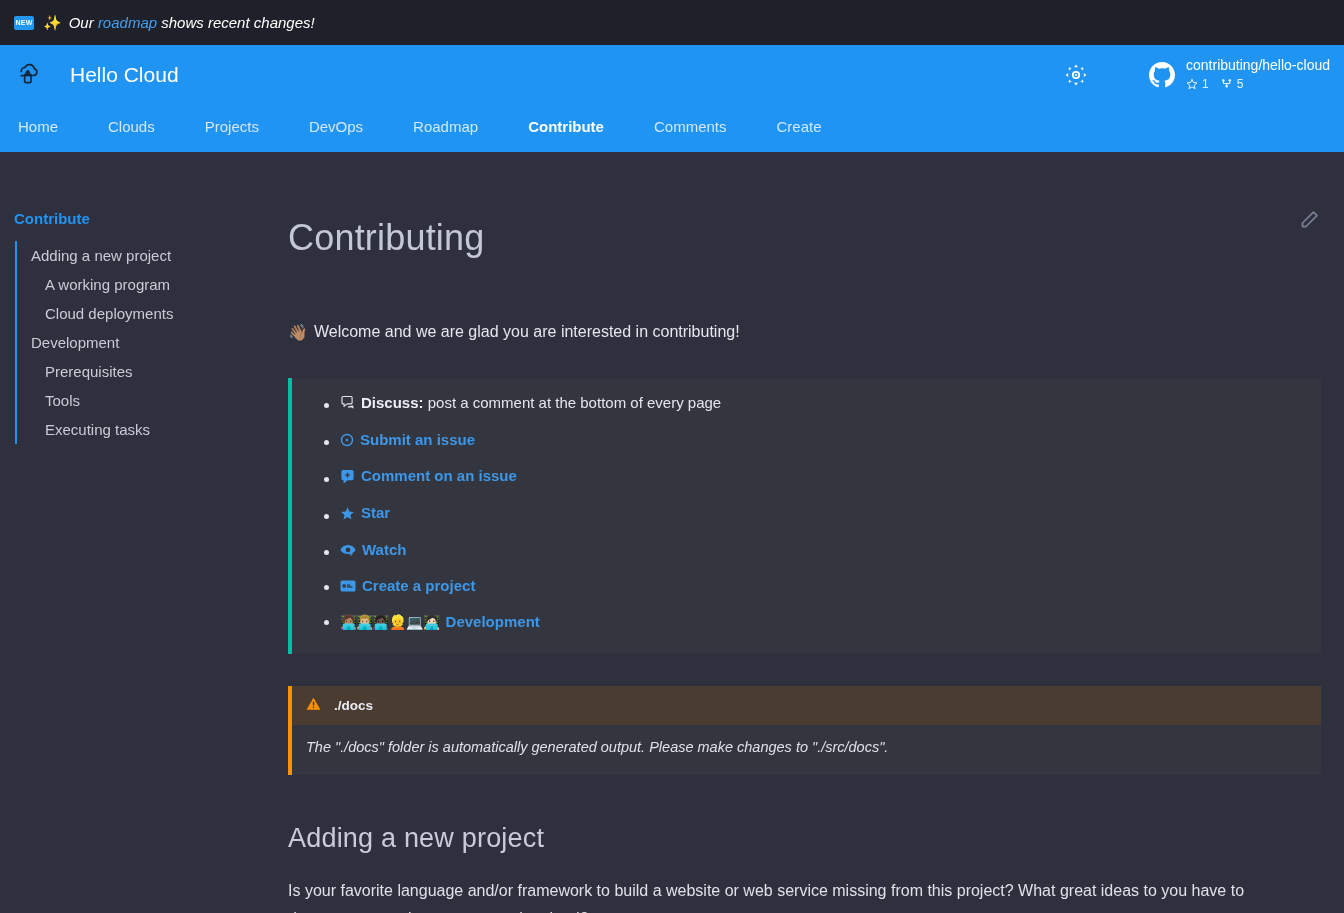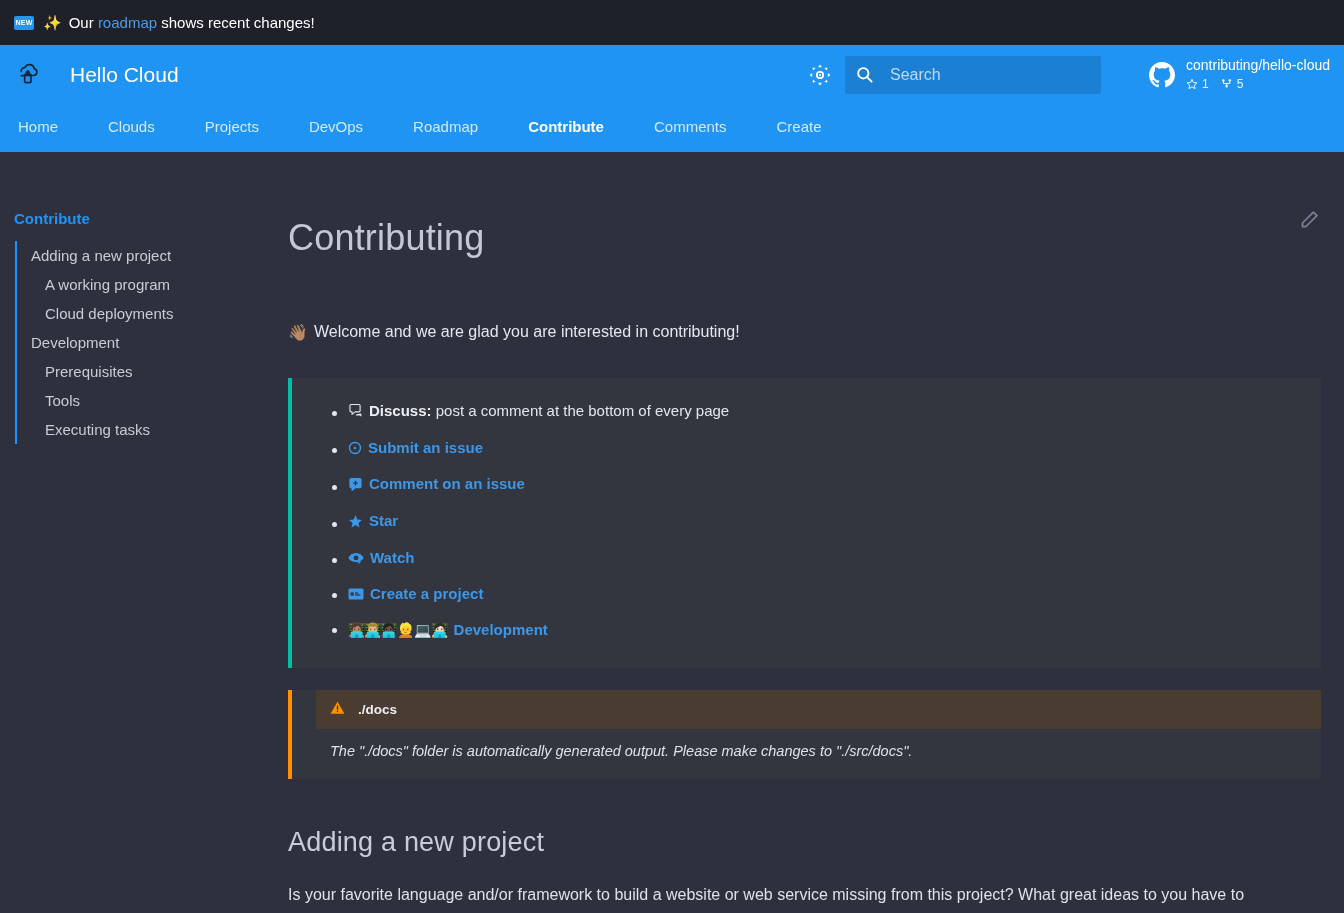--- a/index.html
+++ b/index.html
@@ -30,21 +30,21 @@
     color: #ffffff;
     font-size: 7px;
     font-weight: bold;
     letter-spacing: .3px;
     border-radius: 2px;
     margin-right: 9px;
     flex: 0 0 auto;
   }
   .announce .sparkle { font-size: 15px; margin-right: 7px; }
   .announce a { color: #4a9eea; text-decoration: none; }
-  .announce-text { white-space: nowrap; }
+  .announce-text { white-space: nowrap; font-style: italic; }
 
   
   .header {
     height: 107px;
     background: #2094f3;
     position: relative;
   }
   .header-row {
     height: 59px;
     display: flex;
@@ -200,37 +200,37 @@
     padding: 10px 14px 10px 13px;
     display: flex;
     align-items: center;
     gap: 12px;
     font-weight: bold;
     color: #eceef4;
     font-size: 13.5px;
   }
   .admon-body { padding: 15px 14px 20px 14px; }
   .admon ul {
-    margin: 8px;
+    margin: 0;
     padding-left: 34px;
     list-style: disc;
   }
   .admon li {
     color: #e4e6ee;
     font-size: 15px;
     margin-bottom: 14px;
     line-height: 1.35;
   }
   .admon li:last-child { margin-bottom: 2px; }
   .li-inline { display: inline-flex; align-items: center; gap: 6px; }
   .li-icon { display: inline-flex; align-items: center; }
   .li-link { color: #3d97e8; font-weight: bold; text-decoration: none; }
   .li-bold { font-weight: bold; color: #eceef4; }
 
-  .admon.warn { border-left-color: #ff9100; margin-top: 22px; padding-left: 24px; }
+  .admon.warn { border-left-color: #ff9100; margin-top: 32px; }
   .admon.warn .admon-head { background: #4a3c31; }
   .admon.warn .admon-body { padding: 14px 14px 20px 14px; }
   .warn-text { font-style: italic; color: #dfe1e9; font-size: 14.5px; }
 
   
   .section-title {
     font-size: 27px;
     font-weight: 300;
     color: #c9ccd8;
     margin-top: 48px;
@@ -278,29 +278,20 @@
         <path d="M12 22.4l-2-2.6h4z"></path>
         <path d="M1.6 12l2.6-2v4z"></path>
         <path d="M22.4 12l-2.6 2v-4z"></path>
         <path d="M4.6 4.6l3 .4-2.6 2.6z"></path>
         <path d="M19.4 19.4l-3-.4 2.6-2.6z"></path>
         <path d="M19.4 4.6l-.4 3-2.6-2.6z"></path>
         <path d="M4.6 19.4l.4-3 2.6 2.6z"></path>
       </svg>
     </div>
 
-    <div class="searchbox">
-      <span class="sicon">
-        <svg width="19" height="19" viewBox="0 0 24 24" fill="none" stroke="#ffffff" stroke-width="2.4" stroke-linecap="round">
-          <circle cx="10.5" cy="10.5" r="6.5"></circle>
-          <path d="M15.6 15.6L21 21"></path>
-        </svg>
-      </span>
-      <input type="text" placeholder="Search" style="">
-    </div>
 
     <div class="repo">
       <span class="gh">
         <svg width="26" height="26" viewBox="0 0 16 16" fill="#ffffff">
           <path d="M8 0C3.58 0 0 3.58 0 8c0 3.54 2.29 6.53 5.47 7.59.4.07.55-.17.55-.38 0-.19-.01-.82-.01-1.49-2.01.37-2.53-.49-2.69-.94-.09-.23-.48-.94-.82-1.13-.28-.15-.68-.52-.01-.53.63-.01 1.08.58 1.23.82.72 1.21 1.87.87 2.33.66.07-.52.28-.87.51-1.07-1.78-.2-3.64-.89-3.64-3.95 0-.87.31-1.59.82-2.15-.07-.2-.36-1.02.08-2.12 0 0 .67-.21 2.2.82a7.4 7.4 0 0 1 2-.27c.68 0 1.36.09 2 .27 1.53-1.04 2.2-.82 2.2-.82.44 1.1.16 1.92.08 2.12.51.56.82 1.27.82 2.15 0 3.07-1.87 3.75-3.65 3.95.29.25.54.73.54 1.48 0 1.07-.01 1.93-.01 2.2 0 .21.15.46.55.38A8.01 8.01 0 0 0 16 8c0-4.42-3.58-8-8-8z"></path>
         </svg>
       </span>
       <span class="repo-lines">
         <span class="repo-name">contributing/hello-cloud</span>
         <span class="repo-stats">

